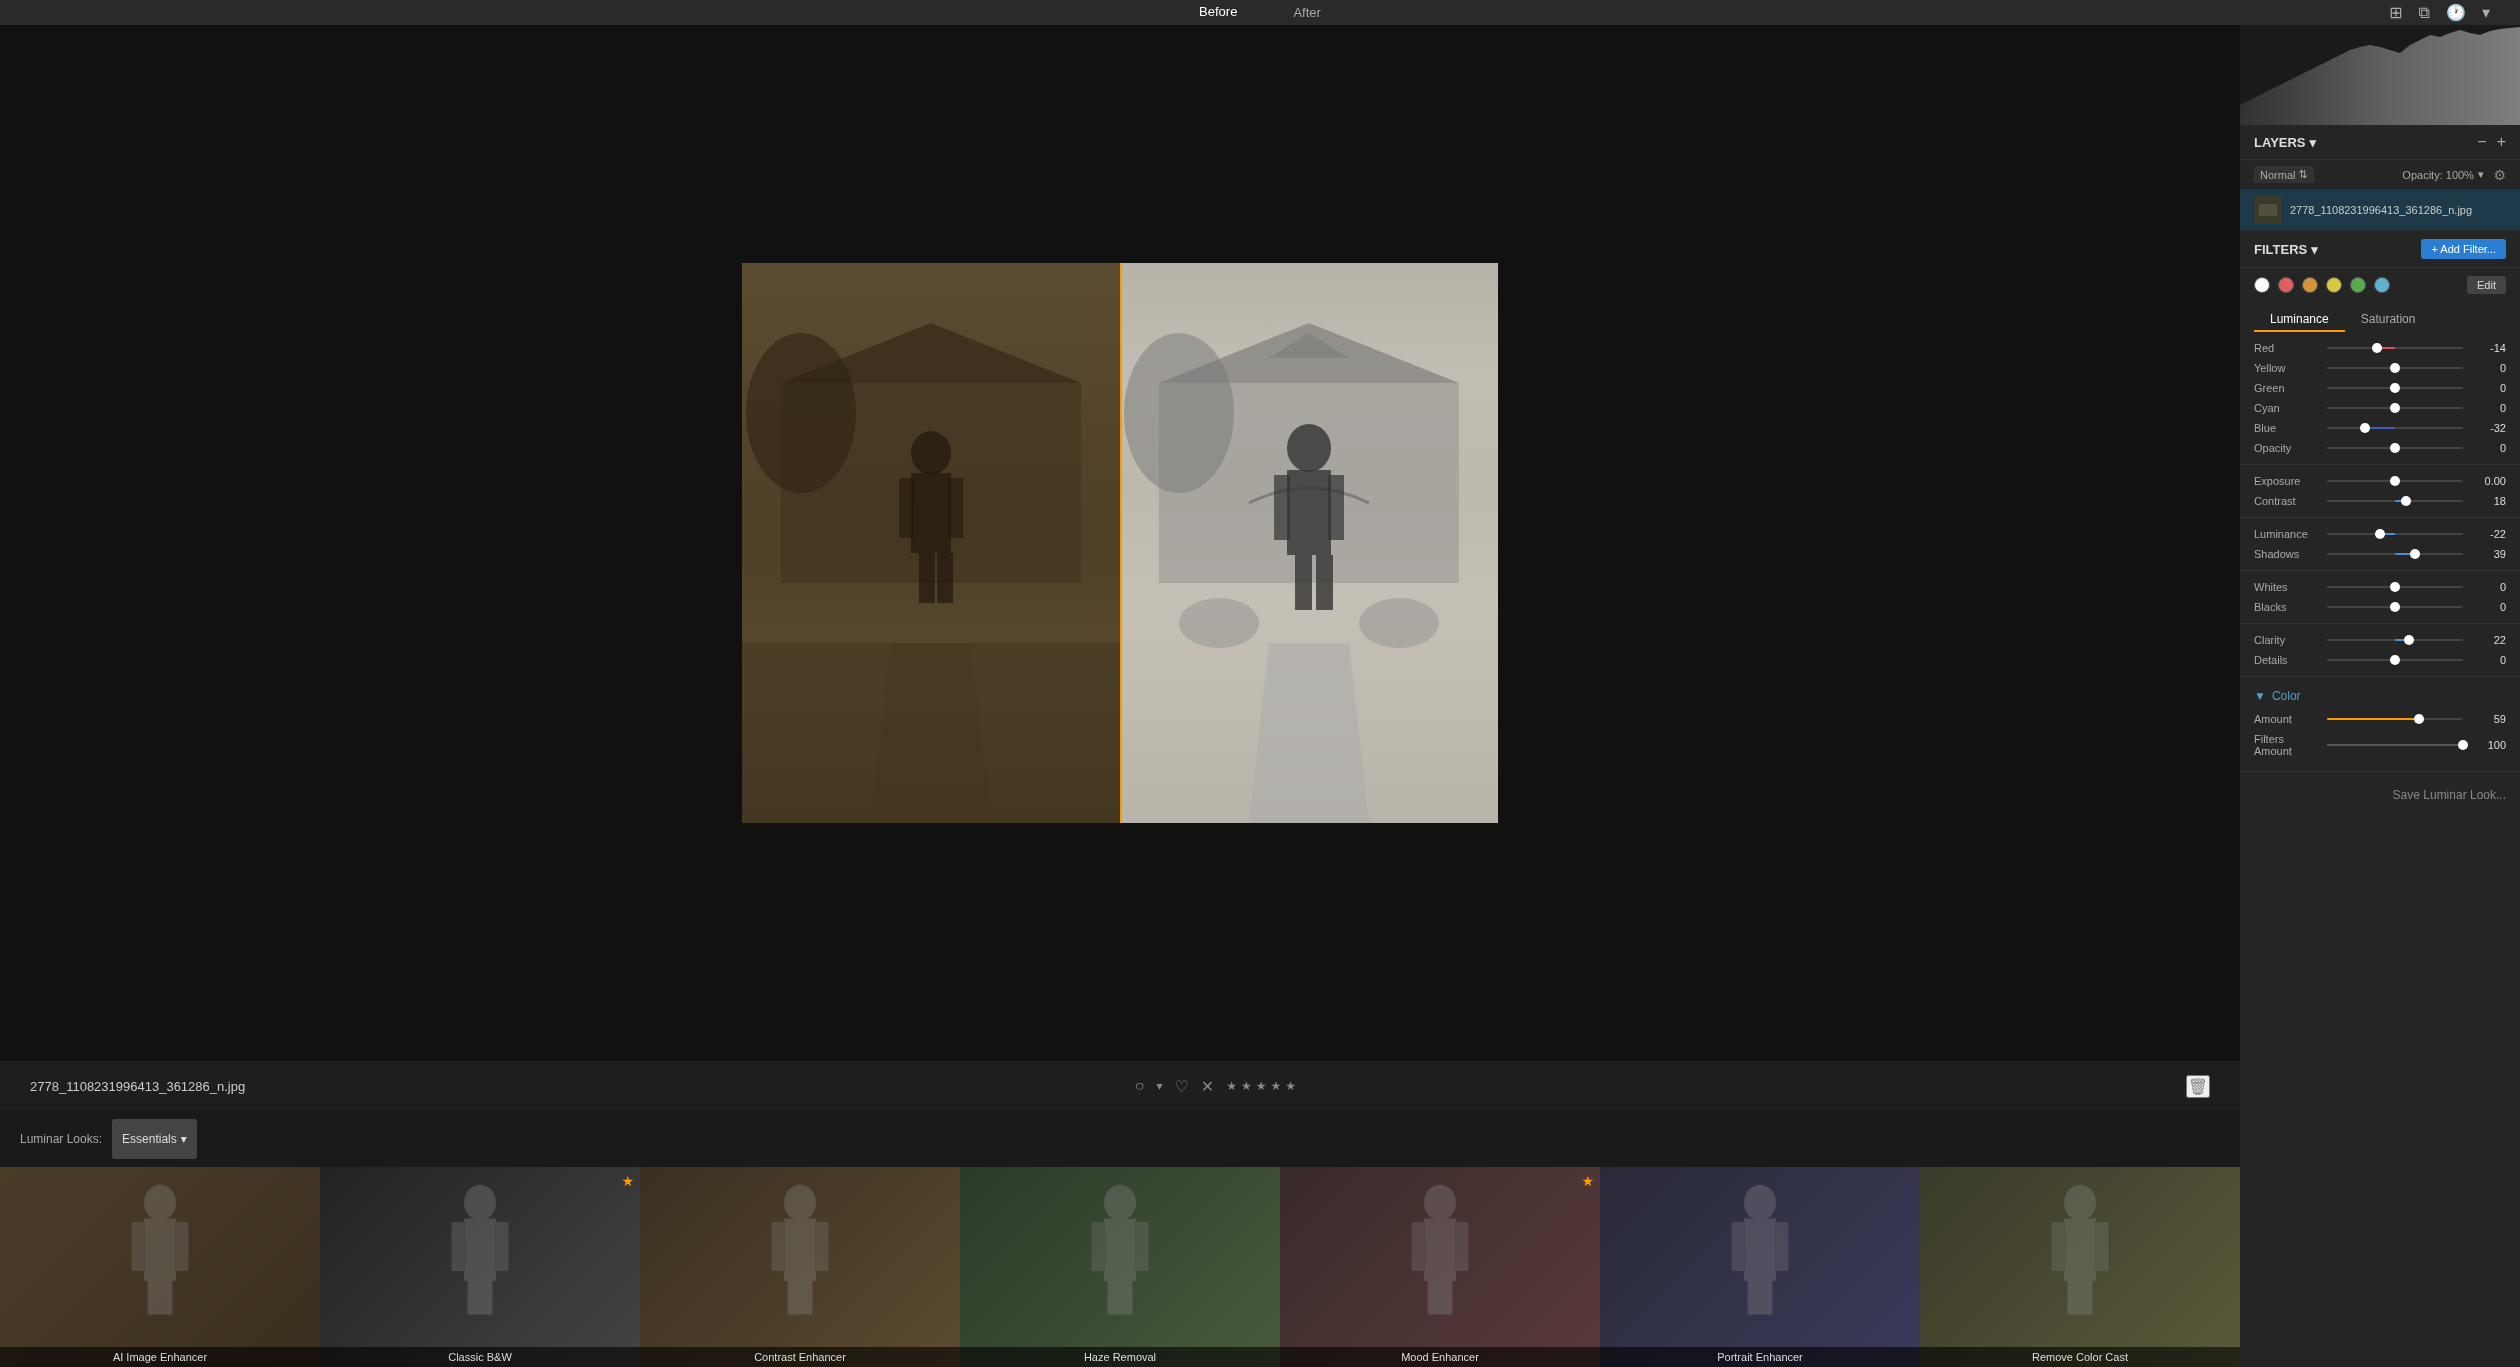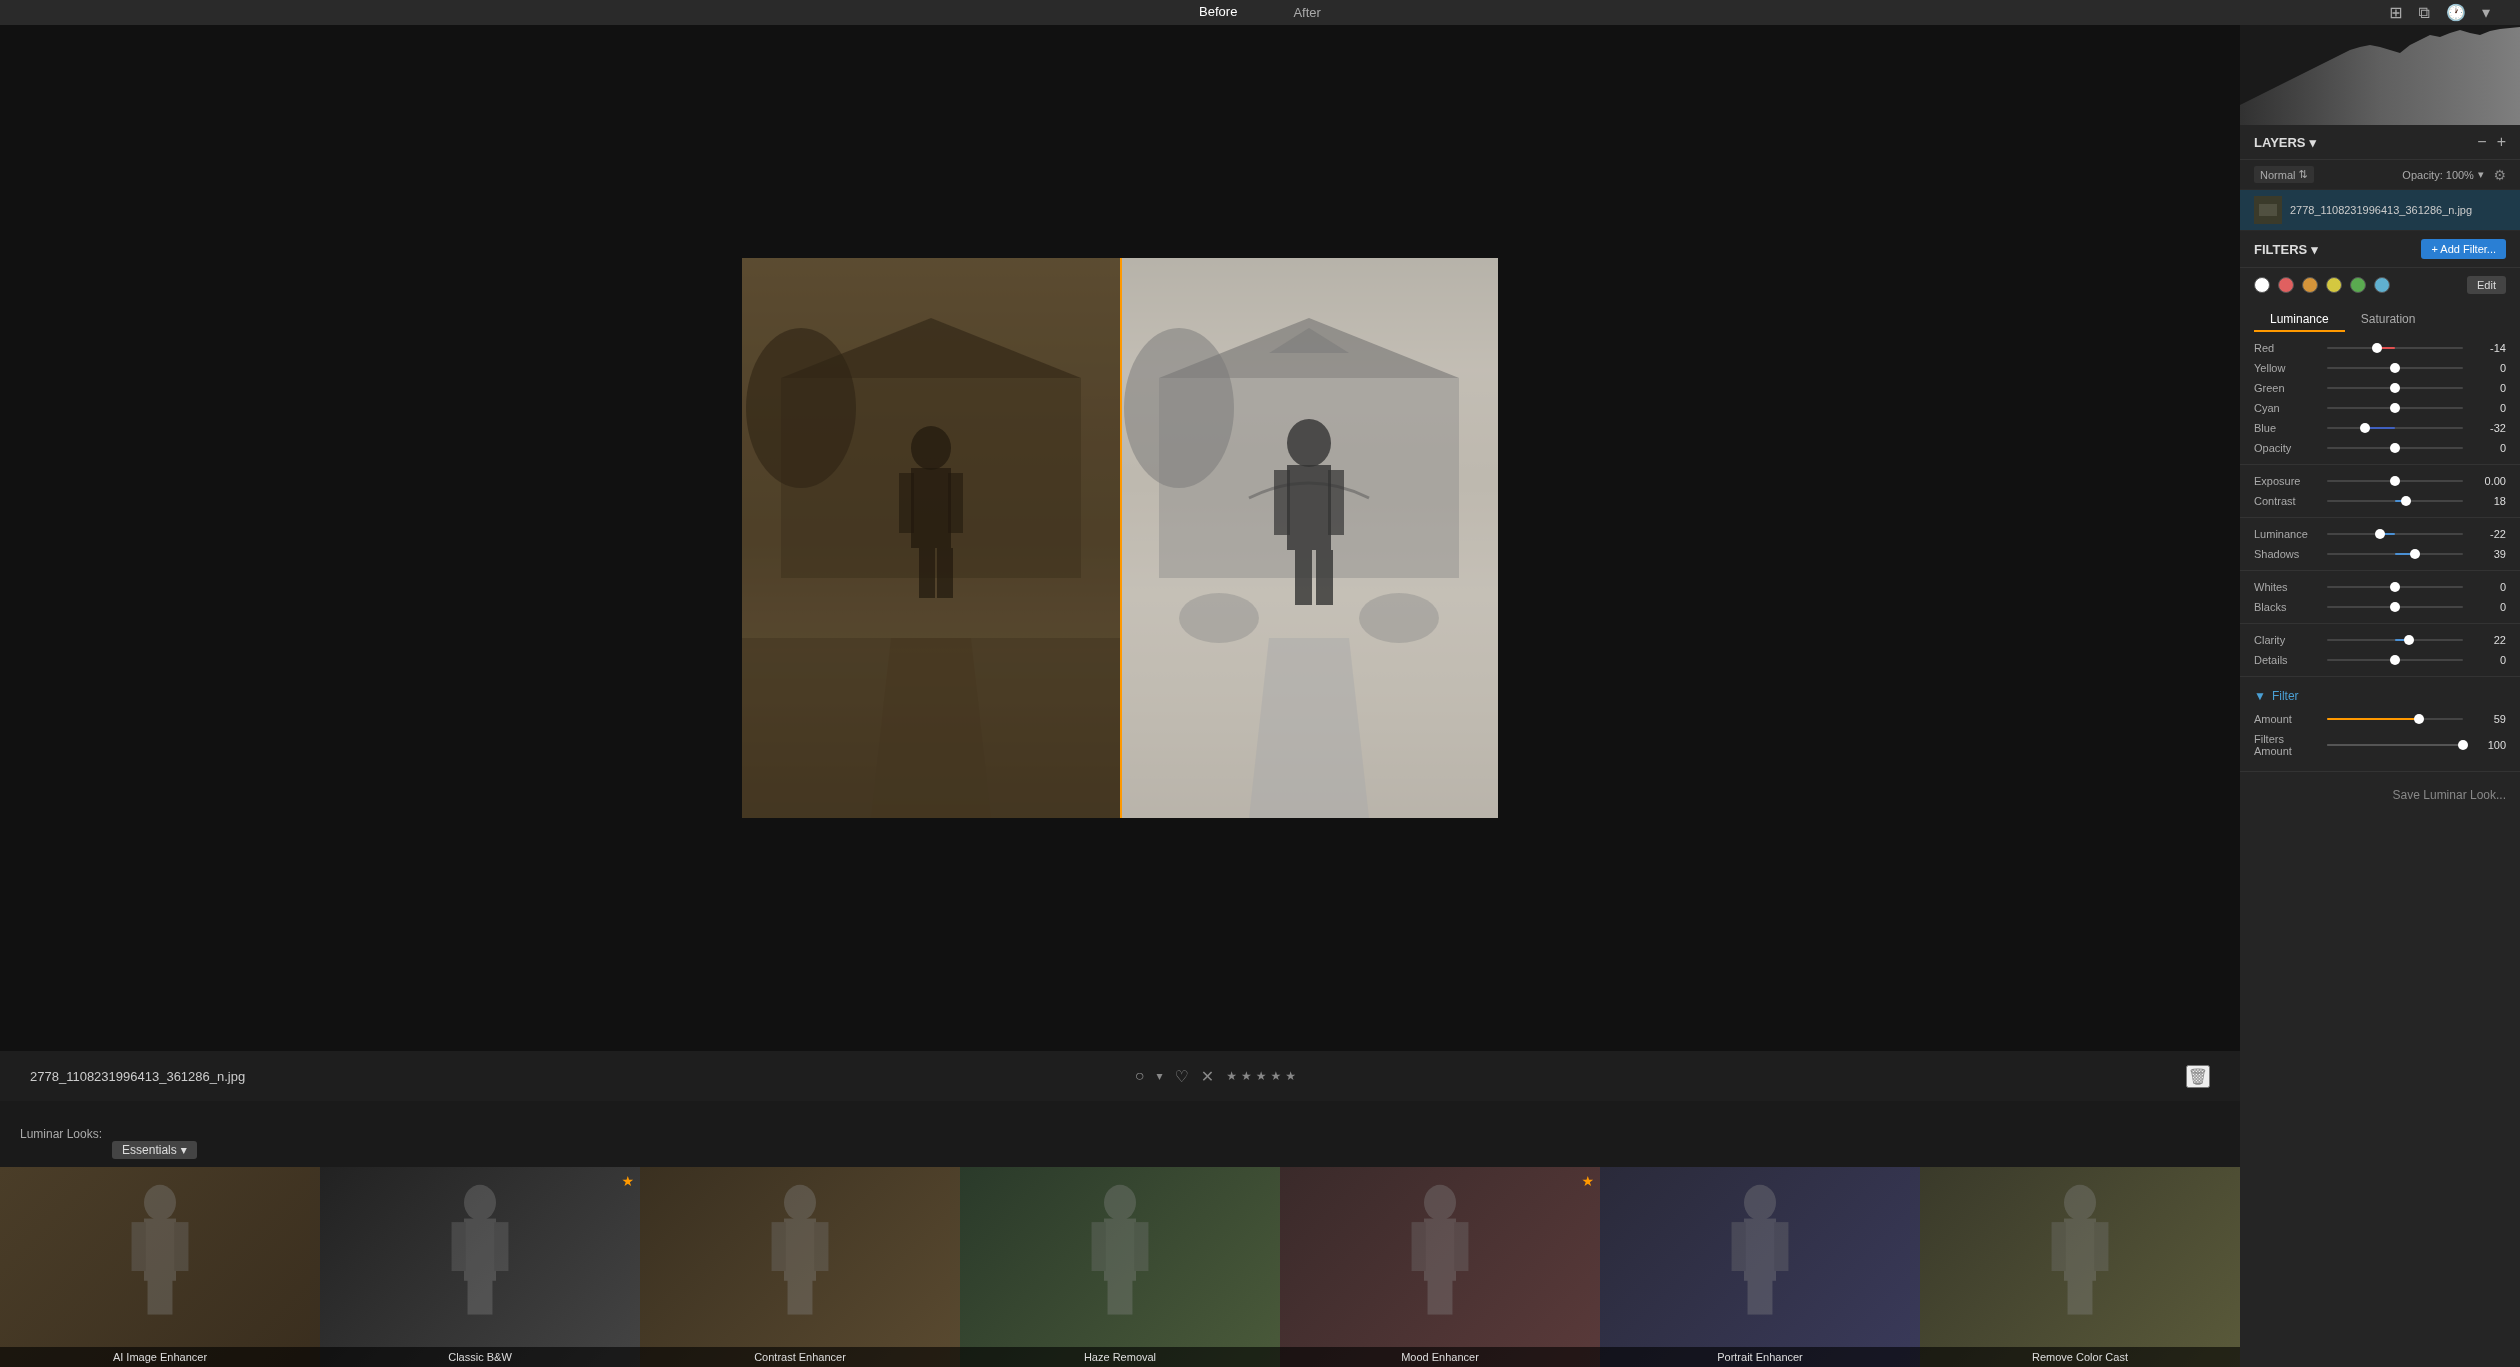--- a/index.html
+++ b/index.html
@@ -174,27 +174,26 @@
     }
     .looks-label {
       color: #aaa;
       font-size: 12px;
     }
     .essentials-btn {
       background: #444;
       color: #ddd;
       border: none;
       border-radius: 3px;
-      padding: 2px 10px;
+      padding: 13px 10px;
       font-size: 12px;
       cursor: pointer;
       display: flex;
       align-items: center;
       gap: 4px;
-      margin-top: 32px;
     }
     .thumbnails-row {
       display: flex;
       gap: 0;
       height: 200px;
       overflow: hidden;
     }
     .thumb-item {
       flex: 1;
       position: relative;
@@ -868,21 +867,21 @@
             <div class="slider-thumb" style="left: 50%;"></div>
           </div>
           <span class="slider-value">0</span>
         </div>
       </div>
 
     <div class="divider"></div>
 
     <div class="collapse-section">
       <span>▼</span>
-      <span>Filter</span>
+      <span>Color</span>
     </div>
 
     <div class="slider-row">
       <span class="slider-label">Amount</span>
       <div class="slider-track">
         <div class="slider-fill" style="left:0; width:68%; background:#f90;"></div>
         <div class="slider-thumb" style="left:68%;"></div>
       </div>
       <span class="slider-value">59</span>
     </div>

